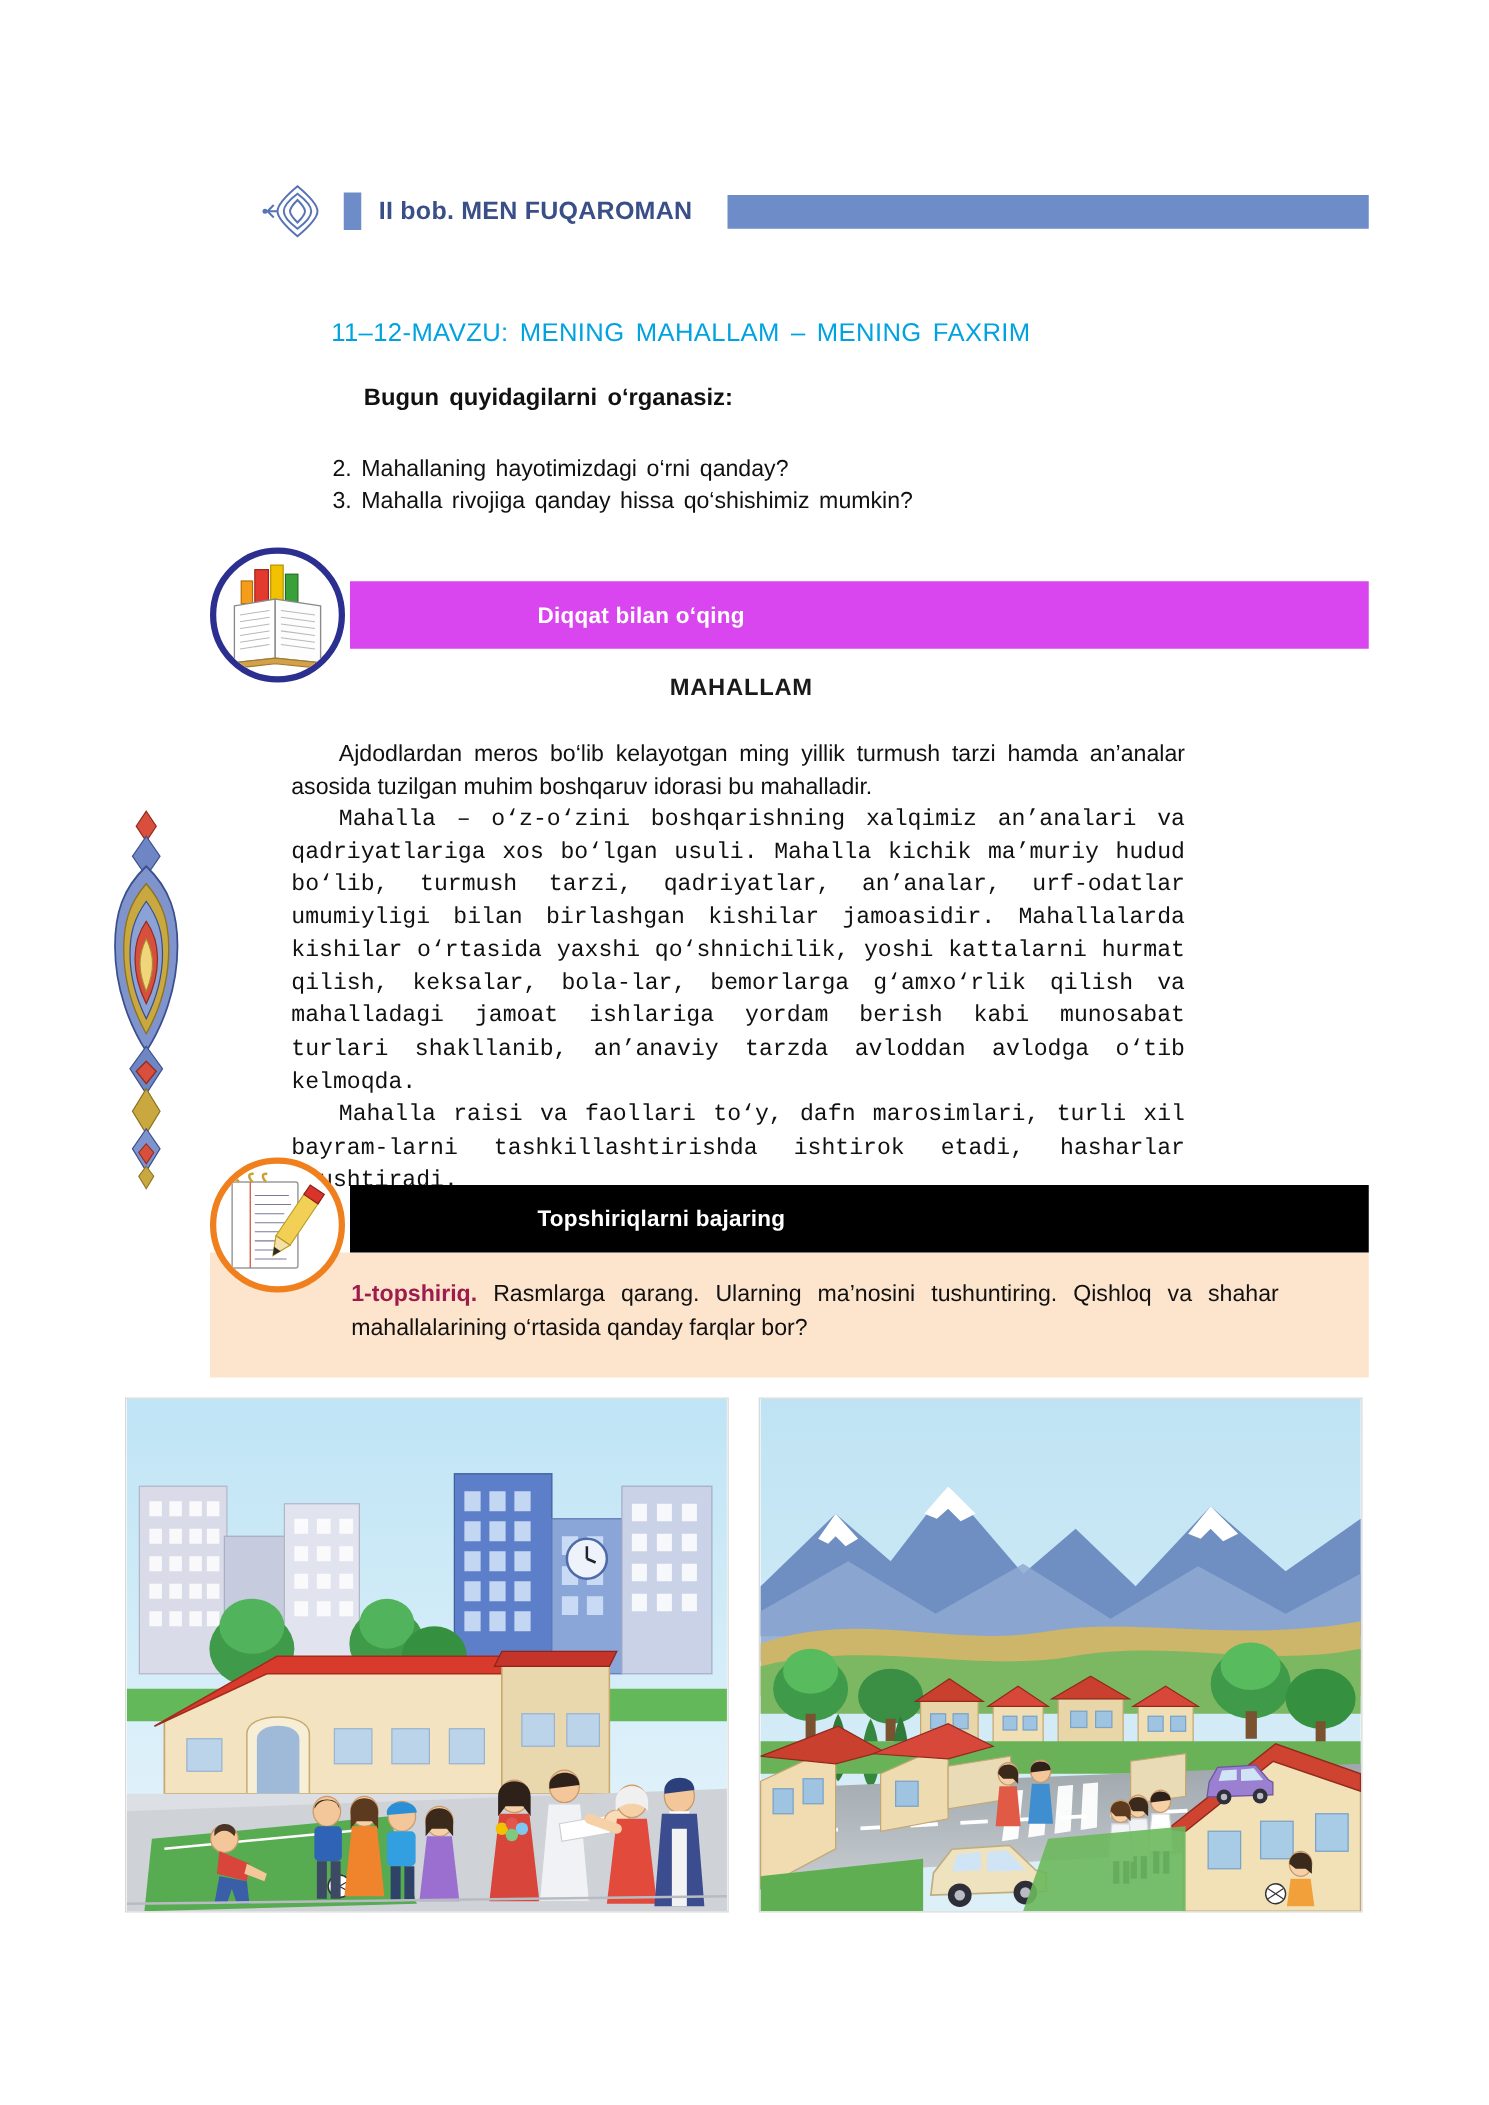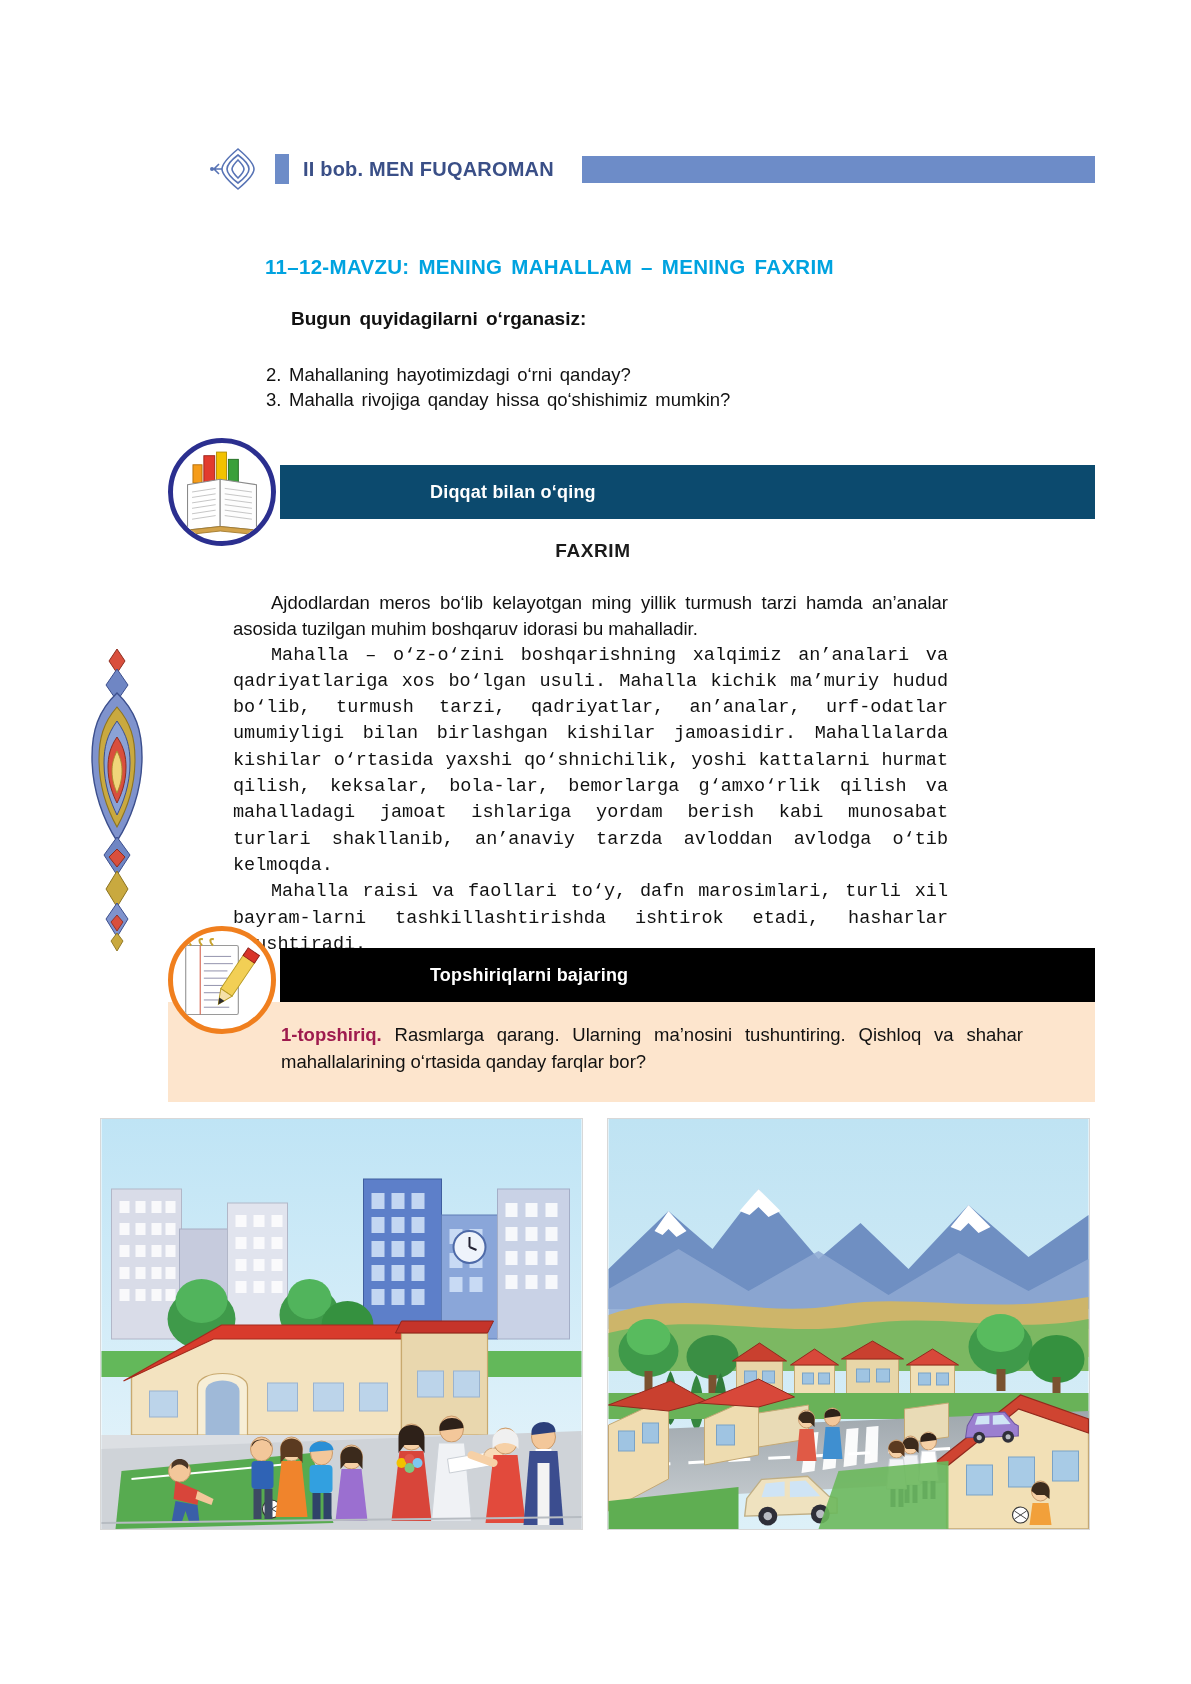--- a/index.html
+++ b/index.html
@@ -55,21 +55,21 @@
     margin-left: 28px;
   }
 
   
   .topic-title {
     position: absolute;
     left: 265px;
     top: 255px;
     width: 700px;
     font-size: 20.5px;
-    font-weight: bold;
+    font-weight: normal;
     color: #00a3e0;
     letter-spacing: 0.3px;
     word-spacing: 3px;
   }
 
   
   .lead-in {
     position: absolute;
     left: 291px;
     top: 308px;
@@ -102,21 +102,21 @@
     color: #ffffff;
     font-size: 18px;
     font-weight: bold;
     margin-left: 150px;
     letter-spacing: 0.2px;
   }
   .banner-blue {
     left: 280px;
     top: 465px;
     width: 815px;
-    background: #0c4a6e;
+    background: #d946ef;
   }
   .banner-orange {
     left: 280px;
     top: 948px;
     width: 815px;
     background: #000000;
   }
 
   .icon-circle {
     position: absolute;
@@ -257,21 +257,21 @@
       <path d="M57 50 L87 54"></path>
         <path d="M57 56 L87 60"></path>
         <path d="M57 62 L87 66"></path>
       <path d="M57 68 L87 72"></path>
         <path d="M57 74 L87 78"></path>
         <path d="M57 80 L87 84"></path>
     </g>
   </svg>
 </div>
 
-<div class="section-heading">FAXRIM</div>
+<div class="section-heading">MAHALLAM</div>
 <div class="body-text">
   <p><span class="indent"></span><span>Ajdodlardan  meros  bo‘lib  kelayotgan  ming  yillik  turmush  tarzi  hamda  an’analar  asosida  tuzilgan  muhim  boshqaruv   idorasi  bu  mahalladir.</span></p>
   <p><span class="indent"></span><span>Mahalla  –  o‘z-o‘zini   boshqarishning  xalqimiz  an’analari  va  qadriyatlariga  xos  bo‘lgan  usuli.  Mahalla  kichik  ma’muriy  hudud  bo‘lib,  turmush  tarzi,  qadriyatlar,  an’analar,  urf-odatlar  umumiyligi  bilan  birlashgan  kishilar  jamoasidir.  Mahallalarda  kishilar  o‘rtasida  yaxshi  qo‘shnichilik,  yoshi  kattalarni  hurmat  qilish,  keksalar,  bola-lar,  bemorlarga  g‘amxo‘rlik  qilish  va  mahalladagi   jamoat  ishlariga  yordam  berish  kabi  munosabat  turlari  shakllanib,  an’anaviy  tarzda  avloddan  avlodga  o‘tib  kelmoqda.</span></p>
   <p><span class="indent"></span><span>Mahalla  raisi  va  faollari  to‘y,  dafn  marosimlari,  turli  xil  bayram-larni  tashkillashtirishda  ishtirok  etadi,  hasharlar  uyushtiradi.</span></p>
 </div>
 
 <div class="side-ornament">
   <svg viewBox="0 0 66 310" xmlns="http://www.w3.org/2000/svg">
     <g>
       <path d="M33 4 L41 16 L33 28 L25 16 Z" fill="#d94f3d" stroke="#8e2d20" stroke-width="1"></path>

